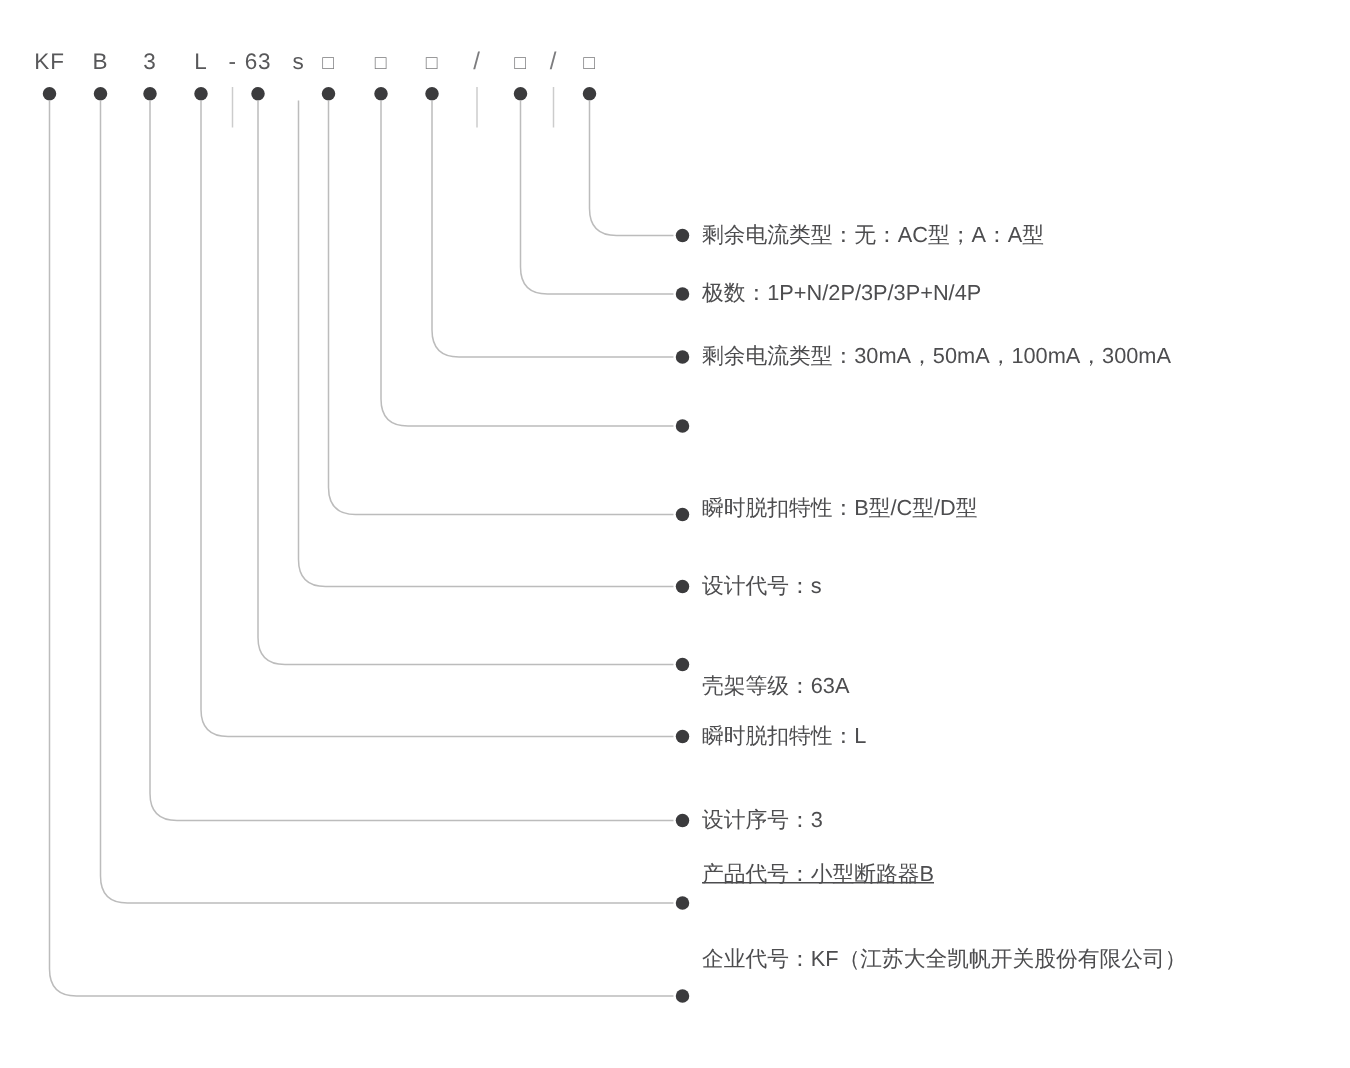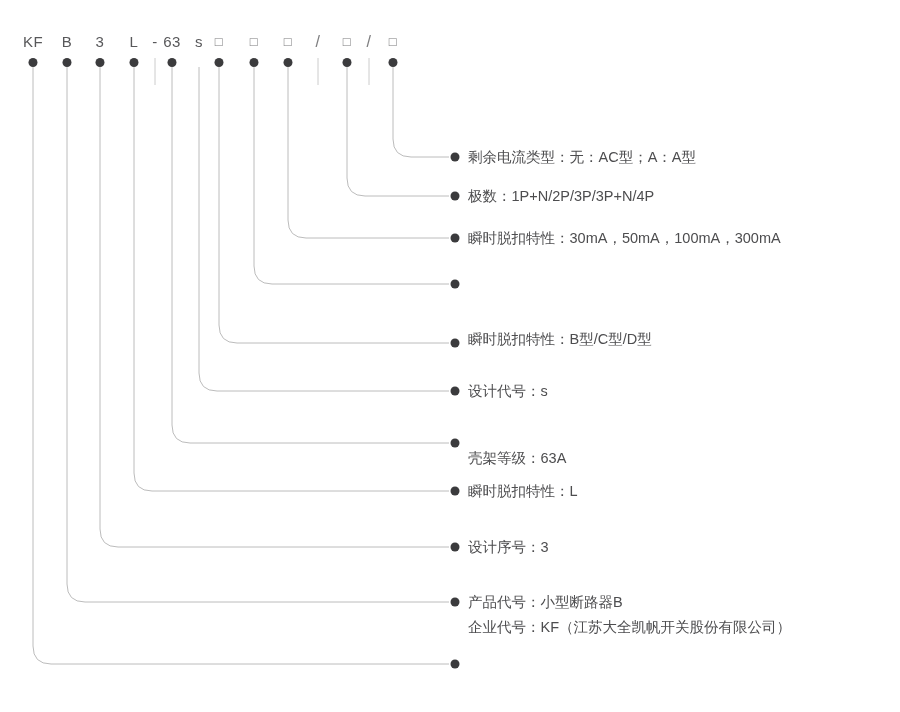--- a/index.html
+++ b/index.html
@@ -146,32 +146,32 @@
       <path d="M 67 67 L 67 584 Q 67 602 85 602 L 449 602"></path>
       <path d="M 33 67 L 33 646 Q 33 664 51 664 L 449 664"></path>
     </svg>
 
   <div id="callout-layer">
       <div class="term-dot" style="left: 455px; top: 157px;"></div>
       <div class="desc" style="top: 157px; text-align: center;"><span>剩余电流类型：无：AC型；A：A型</span></div>
       <div class="term-dot" style="left: 455px; top: 196px;"></div>
       <div class="desc" style="top: 196px;"><span>极数：1P+N/2P/3P/3P+N/4P</span></div>
       <div class="term-dot" style="left: 455px; top: 238px;"></div>
-      <div class="desc" style="top: 238px;"><span>瞬时脱扣特性：30mA，50mA，100mA，300mA</span></div>
+      <div class="desc" style="top: 238px;"><span>剩余电流类型：30mA，50mA，100mA，300mA</span></div>
       <div class="term-dot" style="left: 455px; top: 284px;"></div>
       <div class="desc" style="top: 284px;"></div>
       <div class="term-dot" style="left: 455px; top: 343px;"></div>
       <div class="desc" style="top: 339px;"><span>瞬时脱扣特性：B型/C型/D型</span></div>
       <div class="term-dot" style="left: 455px; top: 391px;"></div>
       <div class="desc" style="top: 391px;"><span>设计代号：s</span></div>
       <div class="term-dot" style="left: 455px; top: 443px;"></div>
       <div class="desc" style="top: 458px;"><span>壳架等级：63A</span></div>
       <div class="term-dot" style="left: 455px; top: 491px;"></div>
       <div class="desc" style="top: 491px;"><span>瞬时脱扣特性：L</span></div>
       <div class="term-dot" style="left: 455px; top: 547px;"></div>
       <div class="desc" style="top: 547px;"><span>设计序号：3</span></div>
       <div class="term-dot" style="left: 455px; top: 602px;"></div>
-      <div class="desc" style="top: 602px;"><span>产品代号：小型断路器B</span></div>
+      <div class="desc" style="top: 583px; text-decoration: underline;"><span>产品代号：小型断路器B</span></div>
       <div class="term-dot" style="left: 455px; top: 664px;"></div>
-      <div class="desc" style="top: 627px;"><span>企业代号：KF（江苏大全凯帆开关股份有限公司）</span></div>
+      <div class="desc" style="top: 640px;"><span>企业代号：KF（江苏大全凯帆开关股份有限公司）</span></div>
     </div>
 
 </div>
 
 </body></html>

